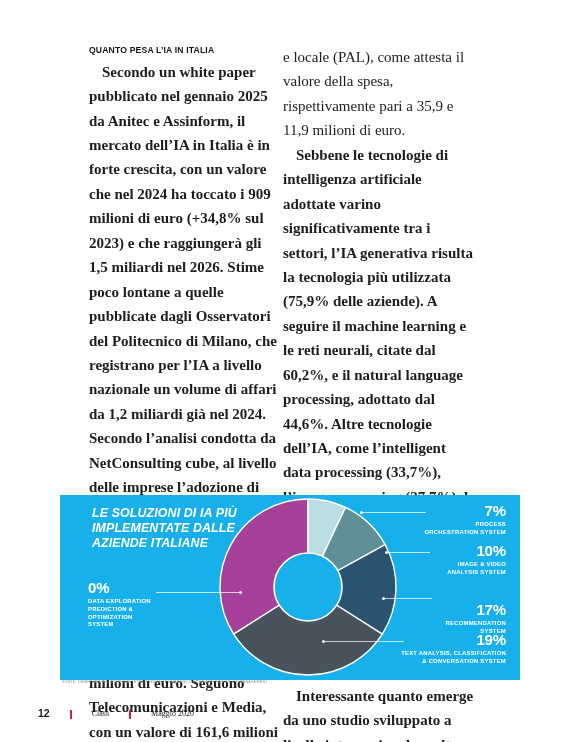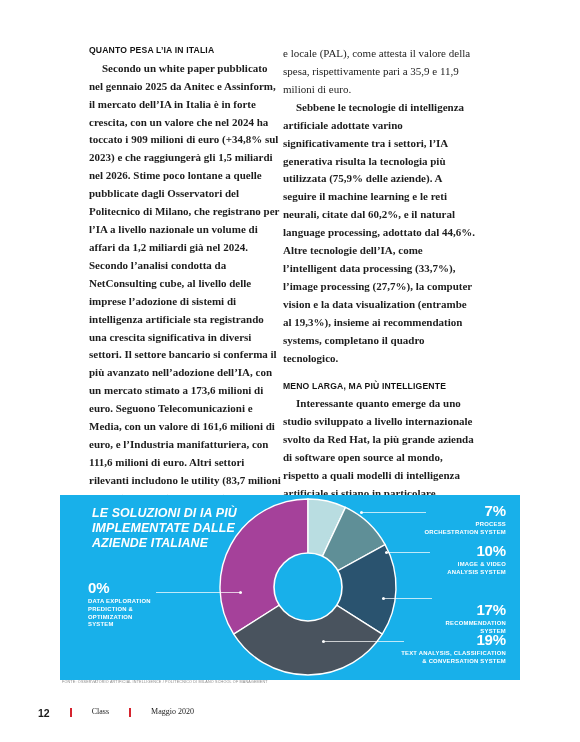--- a/index.html
+++ b/index.html
@@ -41,21 +41,21 @@
     margin-bottom: 4px;
     line-height: 1.25;
   }
 
   .sec-head.second {
     margin-top: 13px;
   }
 
   .para {
     font-family: "Liberation Serif", serif;
-    font-size: 11px;
+    font-size: 15px;
     line-height: 1.63;
     color: #1d1d1d;
     text-align: left;
     hyphens: none;
   }
 
   .para.indent { text-indent: 13px; font-weight: bold; }
   .para + .para { margin-top: 0; }
 
   
@@ -152,21 +152,21 @@
     color: #8a8a8a;
     text-transform: uppercase;
   }
 
   
   .footer {
     position: absolute;
     left: 38px;
     top: 707px;
     display: flex;
-    align-items: flex-start;
+    align-items: center;
     gap: 20px;
   }
   .footer .pg {
     font-family: "Liberation Sans", sans-serif;
     font-weight: bold;
     font-size: 10.5px;
     color: #1a1a1a;
   }
   .footer .bar {
     display: inline-block;

